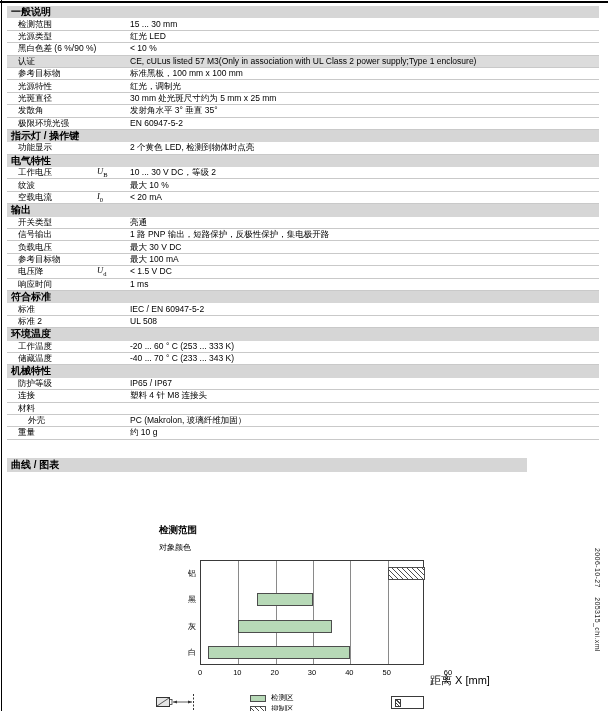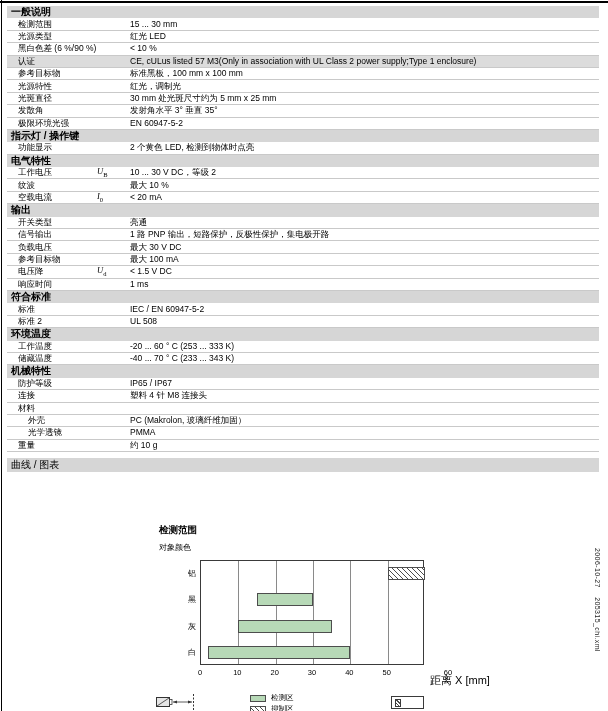--- a/index.html
+++ b/index.html
@@ -26,22 +26,22 @@
   }
   .row.highlight { background:#dcdcdc; }
   .cell-label  { flex:none; width:90px; padding-left:11px; overflow:visible; }
   .cell-label.indent { padding-left:21px; }
   .cell-symbol { flex:none; width:33px; font-family:"Liberation Serif","DejaVu Serif",serif; font-style:italic; }
   .cell-symbol sub { font-size:6.5px; font-style:normal; }
   .cell-value  { flex:1; overflow:hidden; }
 
   
   .curves-bar {
-    position:absolute; top:458px; left:7px; width:592px; height:14px;
-    background:#d6d6d6; font-weight:normal; font-size:10px; line-height:14px; padding-left:4px;
+    position:absolute; top:458px; left:7px; width:520px; height:14px;
+    background:#d6d6d6; font-weight:bold; font-size:10px; line-height:14px; padding-left:4px;
   }
 
   
   .chart { position:absolute; top:472px; left:0; width:608px; height:239px; }
   .chart-title    { position:absolute; left:159px; top:52px;  font-size:9.5px; font-weight:bold; }
   .chart-sublabel { position:absolute; left:159px; top:70px;  font-size:8px; }
   .plot {
     position:absolute; left:200px; top:88px; width:224px; height:105px;
     border:1px solid #3a3a3a; background:#fff;
   }
@@ -217,25 +217,20 @@
       </div>
       <div class="row">
         <span class="cell-label">材料</span>
         <span class="cell-symbol"></span>
         <span class="cell-value"></span>
       </div>
       <div class="row">
         <span class="cell-label indent">外壳</span>
         <span class="cell-symbol"></span>
         <span class="cell-value">PC (Makrolon, 玻璃纤维加固）</span>
-      </div>
-      <div class="row">
-        <span class="cell-label indent">光学透镜</span>
-        <span class="cell-symbol"></span>
-        <span class="cell-value">PMMA</span>
       </div>
       <div class="row">
         <span class="cell-label">重量</span>
         <span class="cell-symbol"></span>
         <span class="cell-value">约 10 g</span>
       </div>
     </div>
 
   <div class="curves-bar">曲线 / 图表</div>
 

